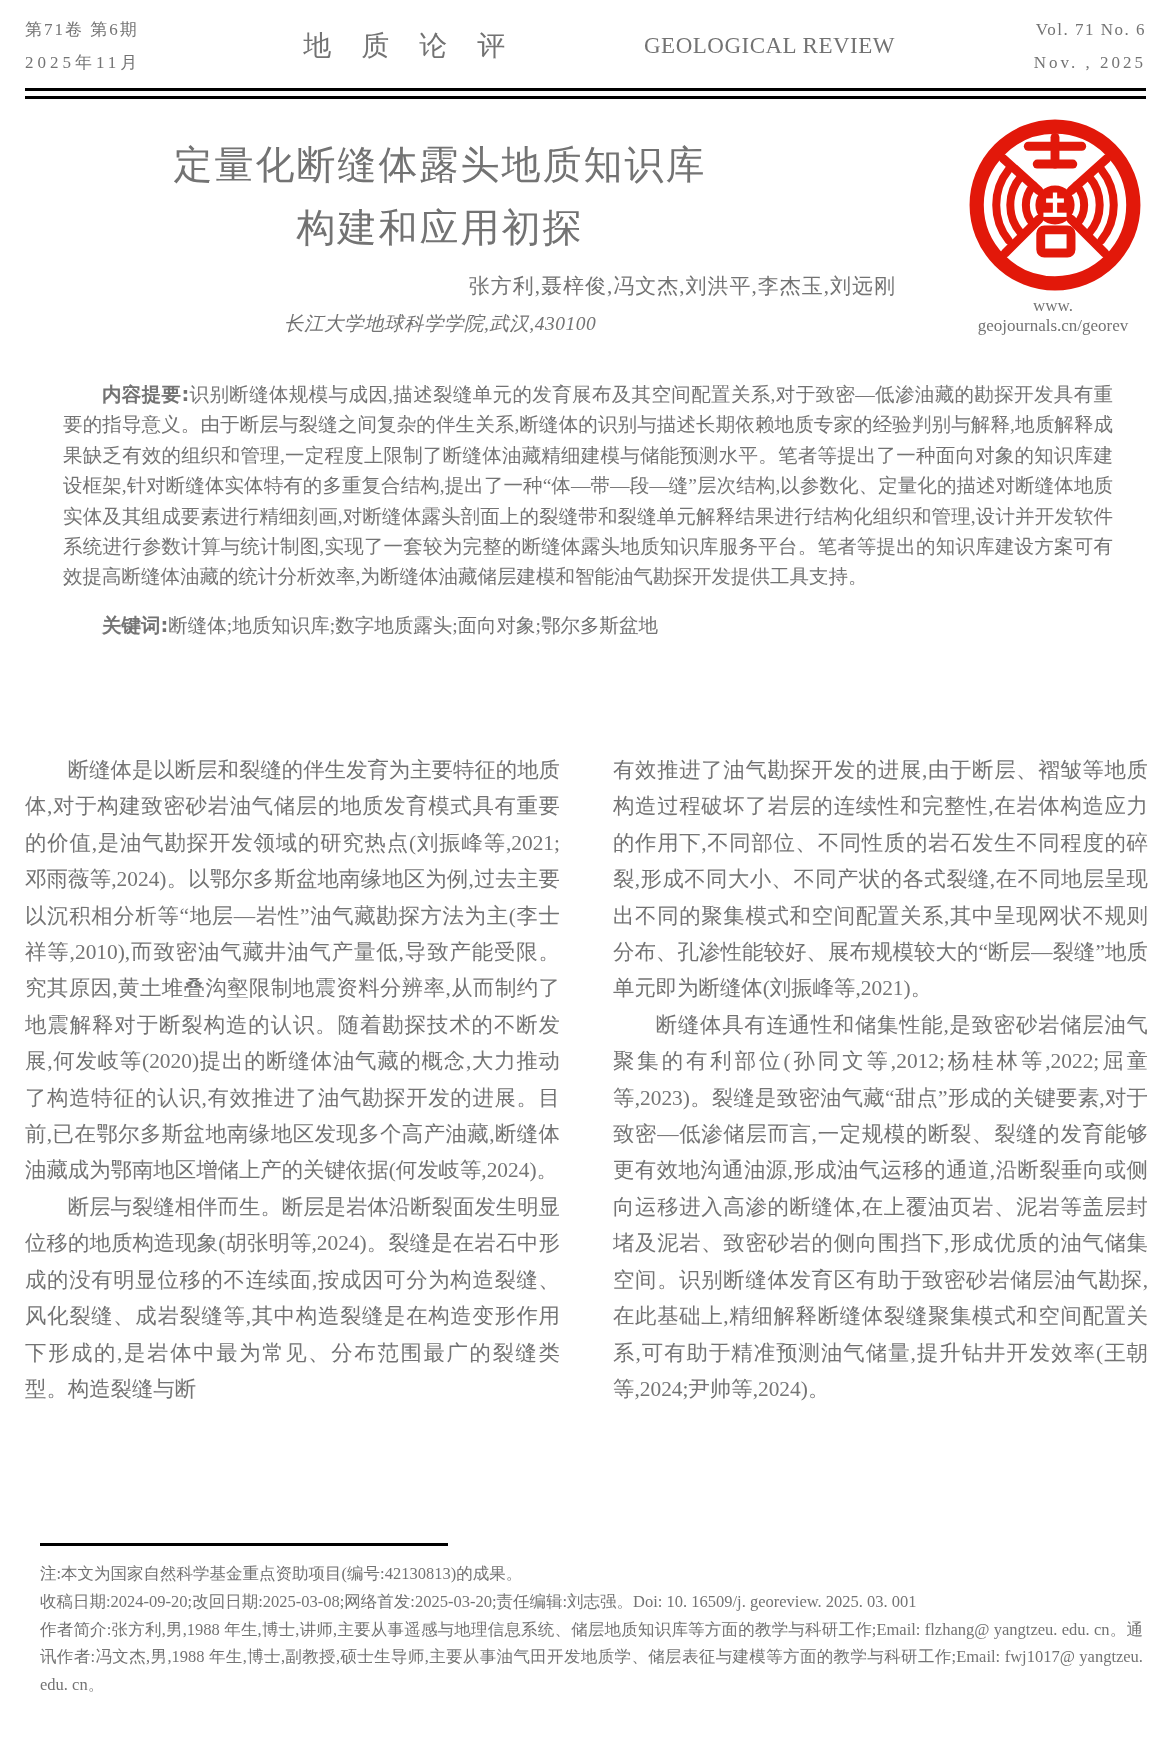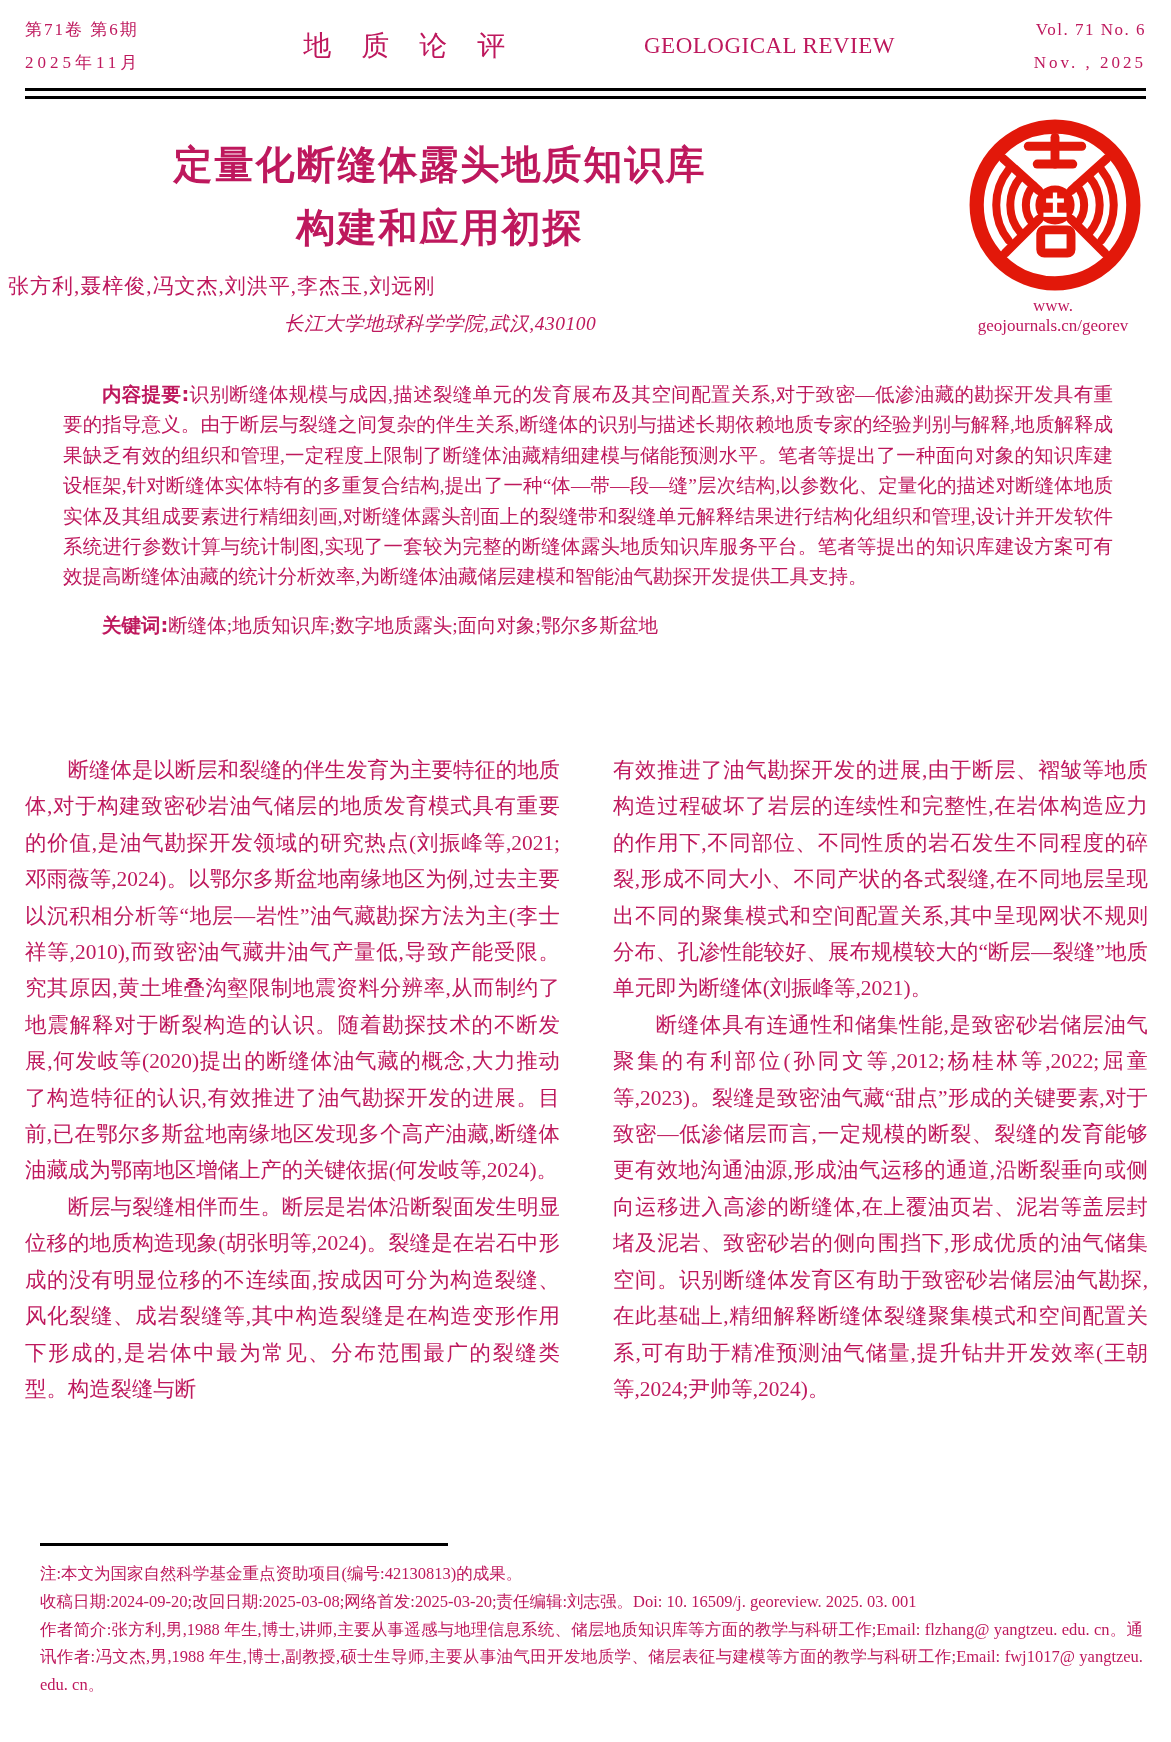--- a/index.html
+++ b/index.html
@@ -1,21 +1,21 @@
 <!DOCTYPE html>
 <html><head>
 <meta charset="utf-8">
 <style>
   html,body{margin:0;padding:0;background:#e8e8e8;}
   .page{
     position:relative;
     width:1171px;height:1742px;
     margin:0 auto;
     background:#ffffff;
-    color:#be185d;
+    color:#737373;
     font-family:"Liberation Serif","DejaVu Serif",serif;
     overflow:hidden;
   }
   
   .masthead{
     position:absolute;top:10px;left:25px;right:25px;height:72px;
     display:flex;align-items:center;justify-content:space-between;
   }
   .mh-left{font-size:17px;line-height:1.95;}
   .mh-left .l1{letter-spacing:2px;}
@@ -26,25 +26,25 @@
   .mh-right .l1{letter-spacing:1.5px;}
   .mh-right .l2{letter-spacing:3px;}
   .double-rule{
     position:absolute;top:88px;left:25px;right:25px;height:5px;
     border-top:3px solid #000;border-bottom:3px solid #000;
   }
   
   .title-block{
     position:absolute;top:133px;left:0;width:880px;text-align:center;
     font-family:"DejaVu Sans","Liberation Sans",sans-serif;
-    font-weight:bold;font-size:39px;line-height:1.62;letter-spacing:2px;
+    font-weight:normal;font-size:39px;line-height:1.62;letter-spacing:2px;
   }
   .authors{
-    position:absolute;top:272px;left:8px;width:880px;text-align:left;
-    font-size:21px;letter-spacing:1px;
+    position:absolute;top:272px;left:0;width:880px;text-align:right;
+    font-size:21px;letter-spacing:1px;padding-left:16px;
   }
   .affiliation{
     position:absolute;top:310px;left:0;width:880px;text-align:center;
     font-size:19.5px;letter-spacing:0.5px;font-style:italic;
   }
   
   .seal{position:absolute;left:966px;top:116px;width:178px;height:178px;}
   .seal svg{width:100%;height:100%;}
   .seal-site{
     position:absolute;left:938px;top:296px;width:230px;text-align:center;

